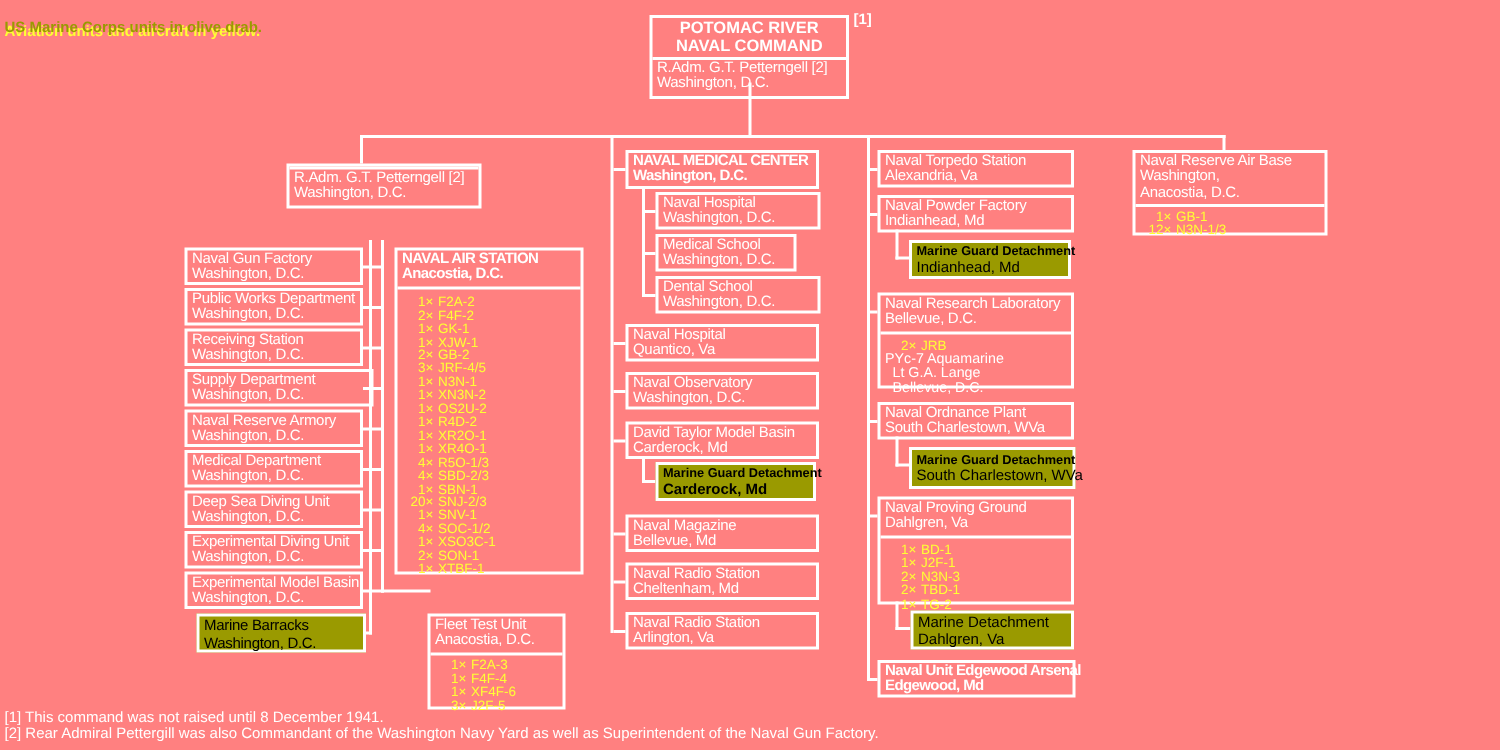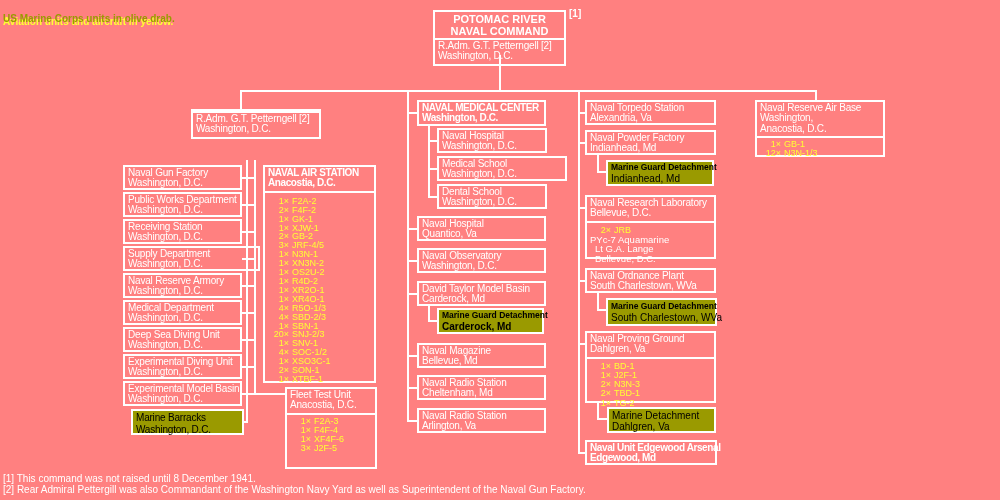--- a/index.html
+++ b/index.html
@@ -121,21 +121,21 @@
       <div class="box unit" style="position:relative;width:119px;">
         <div>Public Works Department</div>
         <div>Washington, D.C.</div>
       </div>
 
       <div class="box unit" style="position:relative;width:119px;">
         <div>Receiving Station</div>
         <div>Washington, D.C.</div>
       </div>
 
-      <div class="box unit" style="position:relative;width:137px;">
+      <div class="box unit" style="position:relative;width:126px;">
         <div>Supply Department</div>
         <div>Washington, D.C.</div>
       </div>
 
       <div class="box unit" style="position:relative;width:119px;">
         <div>Naval Reserve Armory</div>
         <div>Washington, D.C.</div>
       </div>
 
       <div class="box unit" style="position:relative;width:119px;">
@@ -157,21 +157,21 @@
         <div>Experimental Model Basin</div>
         <div>Washington, D.C.</div>
       </div>
     </div>
 
   <div class="box unit olive" style="left:131px;top:409px;width:113px;height:26px;">
     <div class="ol-l1">Marine Barracks</div>
     <div class="ol-l2">Washington, D.C.</div>
   </div>
 
-  <div class="box" style="left:263px;top:165px;width:113px;height:218px;">
+  <div class="box" style="left:263px;top:165px;width:126px;height:218px;">
     <div class="hdr tight">
       <div>NAVAL AIR STATION</div>
       <div>Anacostia, D.C.</div>
     </div>
     <div class="divider" style="margin-top:2px;"></div>
     <div class="ac-list nas-list">
 
         <div class="ac-row">
           <span class="qty">1×</span>
           <span>F2A-2</span>
@@ -272,21 +272,21 @@
           <span>SON-1</span>
         </div>
 
         <div class="ac-row">
           <span class="qty">1×</span>
           <span>XTBF-1</span>
         </div>
       </div>
   </div>
 
-  <div class="box" style="left:285px;top:387px;width:92px;height:82px;">
+  <div class="box" style="left:285px;top:409px;width:92px;height:64px;">
     <div class="hdr">
       <div>Fleet Test Unit</div>
       <div>Anacostia, D.C.</div>
     </div>
     <div class="divider" style="margin-top:2px;"></div>
     <div class="ac-list sm-list" style="padding-top:2px;">
 
         <div class="ac-row">
           <span class="qty">1×</span>
           <span>F2A-3</span>
@@ -313,21 +313,21 @@
     <div>NAVAL MEDICAL CENTER</div>
     <div>Washington, D.C.</div>
   </div>
   <div class="flex-col" style="left:437px;top:128px;width:110px;gap:3px;">
 
       <div class="box unit" style="position:relative;width:110px;">
         <div>Naval Hospital</div>
         <div>Washington, D.C.</div>
       </div>
 
-      <div class="box unit" style="position:relative;width:130px;">
+      <div class="box unit" style="position:relative;width:94px;">
         <div>Medical School</div>
         <div>Washington, D.C.</div>
       </div>
 
       <div class="box unit" style="position:relative;width:110px;">
         <div>Dental School</div>
         <div>Washington, D.C.</div>
       </div>
     </div>
 

